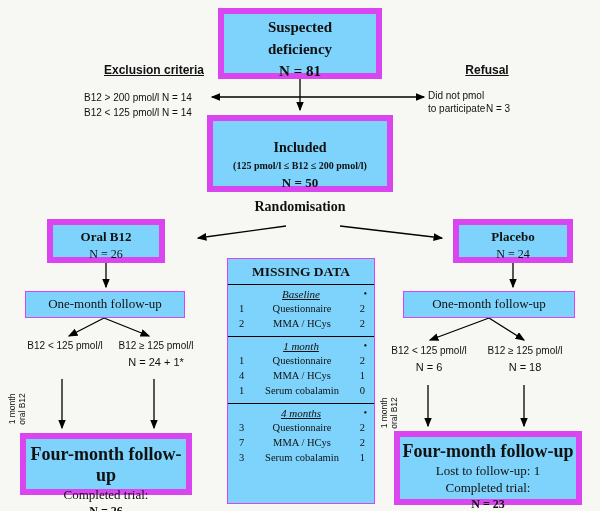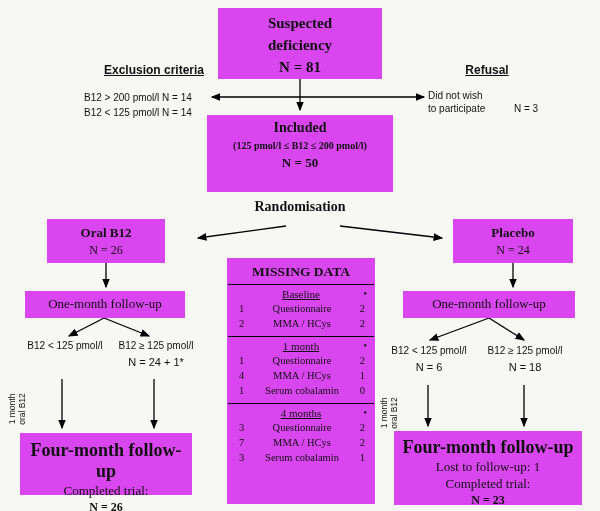--- a/index.html
+++ b/index.html
@@ -4,42 +4,42 @@
 <style>
   html,body{margin:0;padding:0;}
   body{
     position:relative;width:600px;height:511px;overflow:hidden;
     background:#f7f7f4;color:#111;
     font-family:"Liberation Serif",serif;
   }
   .abs{position:absolute;}
   .box{
     position:absolute;box-sizing:border-box;
-    border:2px solid #d946ef;background:#d946ef;text-align:center;
+    border:6px solid #d946ef;background:#7dd3fc;text-align:center;
   }
   svg.arrows{position:absolute;left:0;top:0;pointer-events:none;}
   .sans{font-family:Liberation Sans, sans-serif;}
   .b{font-weight:bold;}
   .u{text-decoration:underline;}
   .ctr{text-align:center;}
 
   
   #suspected{left:218px;top:8px;width:164px;height:71px;padding-top:3px;}
   #suspected .l{font-size:15px;font-weight:bold;line-height:1.45;}
 
   
   #exclusion-title{left:88px;top:63px;width:132px;font-size:12px;}
   #exclusion-items{left:84px;top:90px;width:150px;font-size:10px;line-height:1.5;}
   #refusal-title{left:442px;top:63px;width:90px;font-size:12px;}
   #refusal-l1{left:428px;top:90px;width:90px;font-size:10px;}
   #refusal-l2{left:428px;top:103px;width:80px;font-size:10px;}
-  #refusal-n{left:514px;top:103px;width:50px;font-size:10px;}
-
-  
-  #included{left:207px;top:115px;width:186px;height:77px;padding-top:3px;}
+  #refusal-n{left:486px;top:103px;width:50px;font-size:10px;}
+
+  
+  #included{left:207px;top:115px;width:186px;height:77px;padding-top:19px;}
   #included .t{font-size:14px;font-weight:bold;}
   #included .c{font-size:10px;font-weight:bold;margin-top:4px;}
   #included .n{font-size:13px;font-weight:bold;margin-top:4px;}
 
   #randomisation{left:230px;top:199px;width:140px;font-size:14px;}
 
   
   #oral{left:47px;top:219px;width:118px;height:44px;padding-top:4px;}
   #placebo{left:453px;top:219px;width:120px;height:44px;padding-top:4px;}
   .arm-t{font-size:13px;font-weight:bold;}
@@ -69,21 +69,21 @@
   
   #oral-final{left:20px;top:433px;width:172px;height:62px;padding-top:5px;}
   #placebo-final{left:394px;top:431px;width:188px;height:74px;padding-top:4px;}
   .final-t{font-size:18px;font-weight:bold;}
   .final-l{font-size:13px;margin-top:1px;}
   .final-n{font-size:12px;font-weight:bold;margin-top:1px;}
 
   
   #missing{left:227px;top:258px;width:148px;height:246px;border-width:1.5px;text-align:left;overflow:hidden;}
   #missing .title{text-align:center;font-weight:bold;font-size:13.5px;padding:5px 0 4px 0;border-bottom:1px solid #000;}
-  .msec-head{position:relative;text-align:center;font-size:11px;padding:3px 0 1px 0;}
+  .msec-head{position:relative;text-align:center;font-size:11px;padding:3px 0 1px 0;font-style:italic;}
   .msec-head .lbl{text-decoration:underline;}
   .msec-head .dot{position:absolute;right:7px;top:3px;font-size:10px;}
   .mrow{display:flex;padding:0 9px 0 11px;font-size:10.5px;line-height:15px;}
   .mrow .ml{width:12px;text-align:left;}
   .mrow .mi{flex:1;text-align:center;}
   .mrow .mr{width:12px;text-align:right;}
   .mhr{border-top:1px solid #000;margin:5px 0 0 0;}
 </style>
 </head>
 <body>
@@ -119,21 +119,21 @@
   <div class="l">N = 81</div>
 </div>
 
 <div class="abs ctr b u sans" id="exclusion-title">Exclusion criteria</div>
 <div class="abs sans" id="exclusion-items">
   <div>B12  &gt; 200 pmol/l    N = 14</div>
   <div>B12  &lt; 125 pmol/l    N = 14</div>
 </div>
 
 <div class="abs ctr b u sans" id="refusal-title">Refusal</div>
-<div class="abs sans" id="refusal-l1">Did not wish</div>
+<div class="abs sans" id="refusal-l1">Did not pmol</div>
 <div class="abs sans" id="refusal-l2">to participate</div>
 <div class="abs sans" id="refusal-n">N = 3</div>
 
 <div class="box" id="included">
   <div class="t">Included</div>
   <div class="c">(125 pmol/l  ≤  B12 ≤  200 pmol/l)</div>
   <div class="n">N = 50</div>
 </div>
 
 <div class="abs ctr b" id="randomisation">Randomisation</div>

